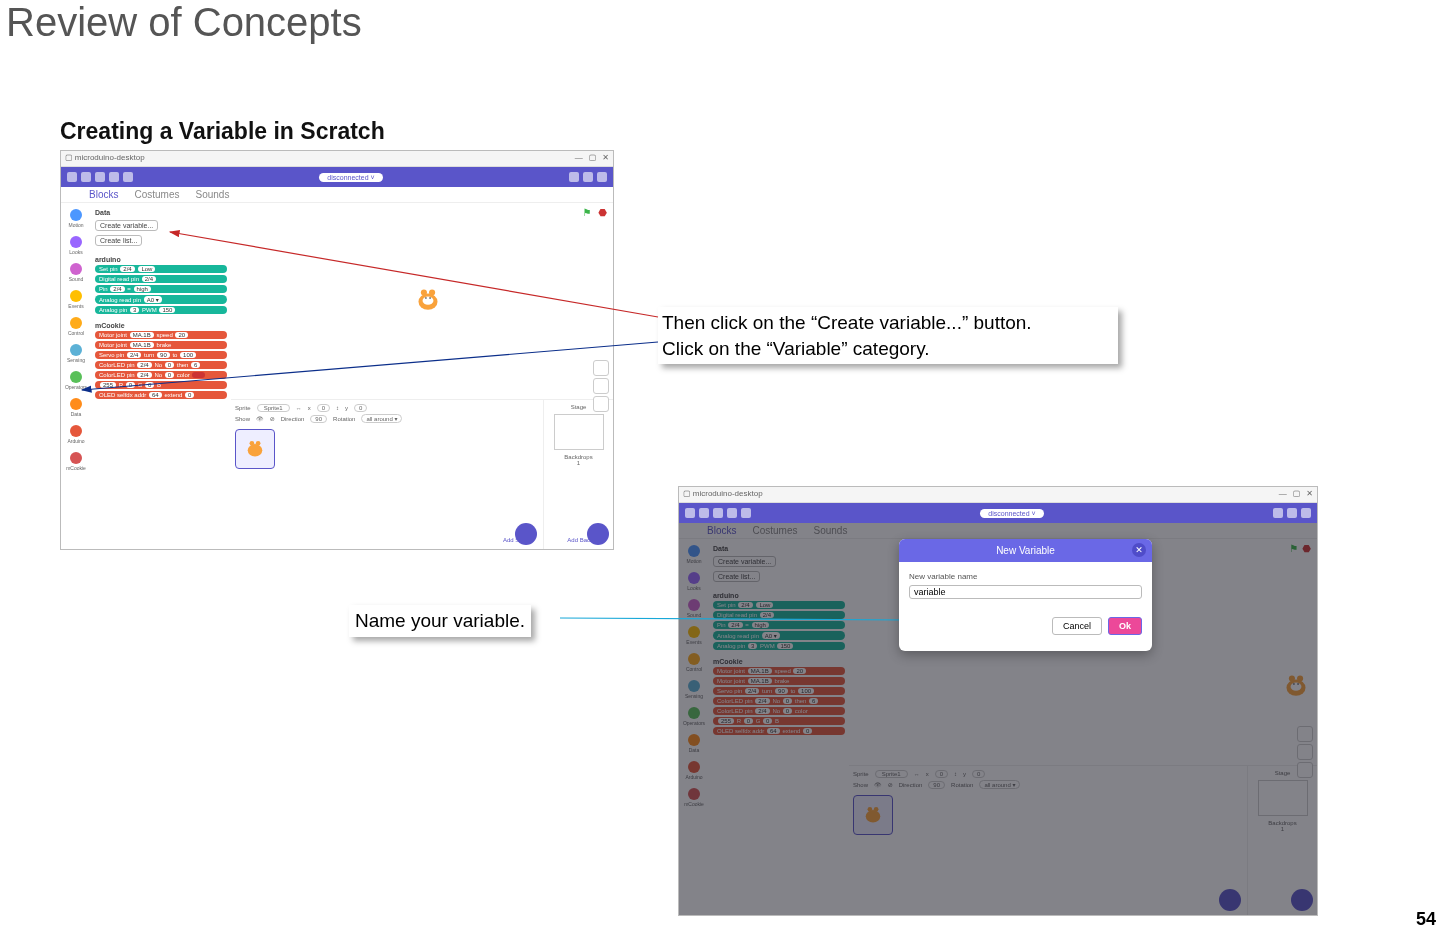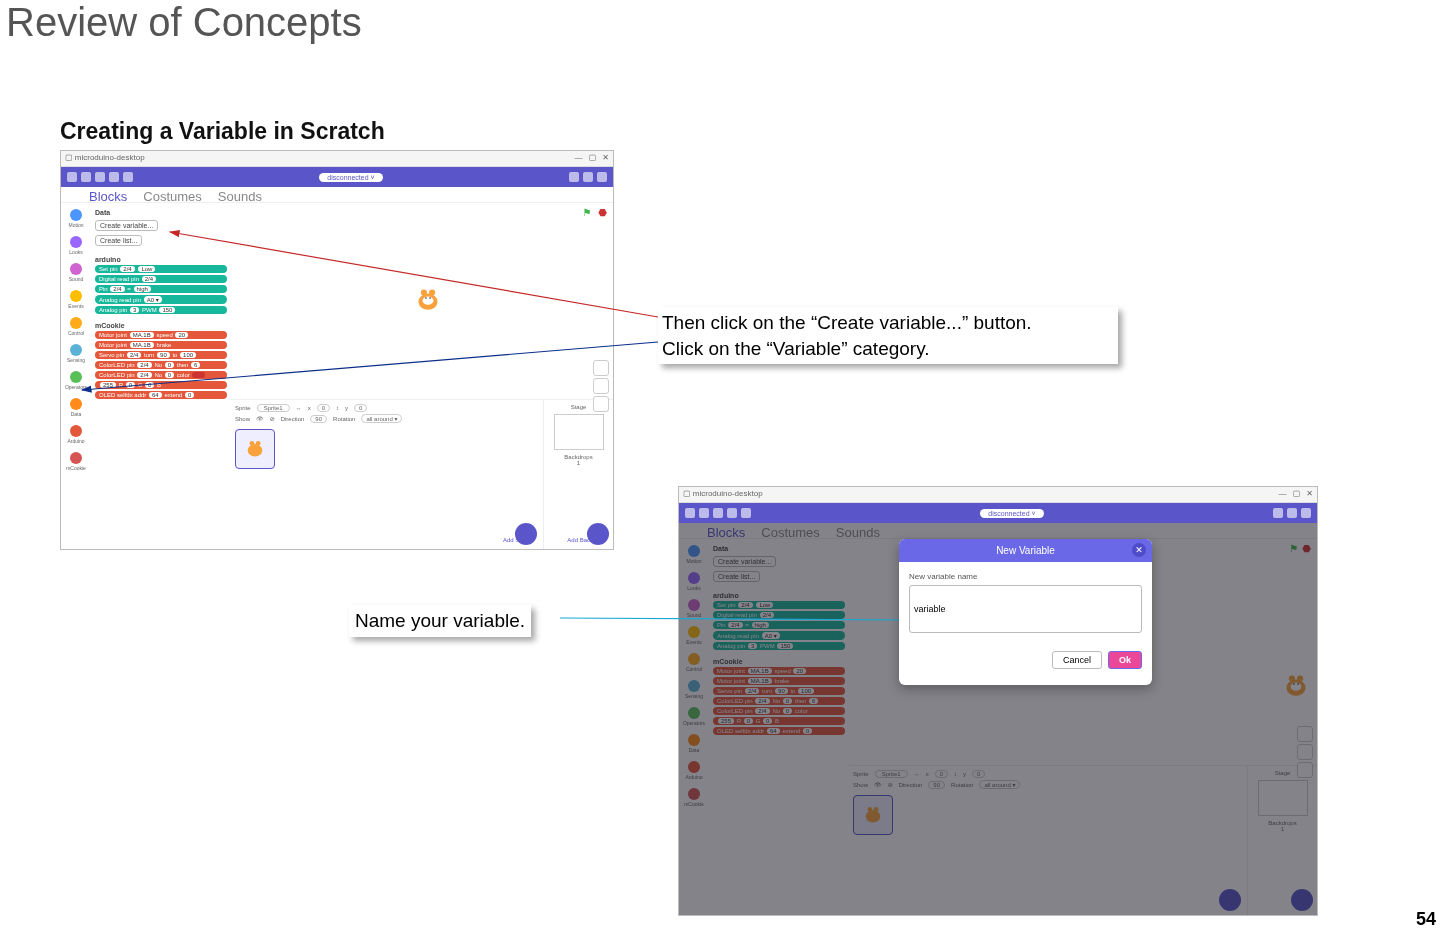--- a/index.html
+++ b/index.html
@@ -39,21 +39,21 @@
     width: 554px; height: 400px;
     border: 1px solid #bbb;
     background: #fff;
   }
   .win-title-bar { height: 16px; background:#f5f5f5; border-bottom:1px solid #ddd; font-size:8px; color:#666; padding:2px 4px; display:flex; justify-content:space-between; }
   .win-title-bar .right span{ margin-left:6px; }
   .app-toolbar { height: 20px; background:#5a55c9; display:flex; align-items:center; justify-content:space-between; padding:0 6px; }
   .app-toolbar .icons-left span { display:inline-block; width:10px; height:10px; margin-right:4px; background:#fff; opacity:.6; border-radius:2px;}
   .app-toolbar .disc { background:#fff; font-size:7px; color:#5a55c9; padding:1px 8px; border-radius:8px; }
   .app-toolbar .icons-right span { display:inline-block; width:10px; height:10px; margin-left:4px; background:#fff; opacity:.6; border-radius:2px;}
-  .tabs { height:16px; font-size:13px; color:#888; display:flex; gap:16px; padding:2px 28px; border-bottom:1px solid #eee;}
+  .tabs { height:16px; font-size:10px; color:#888; display:flex; gap:16px; padding:2px 28px; border-bottom:1px solid #eee;}
   .tabs .active{ color:#5a55c9; }
   .editor-body { display:flex; height: calc(100% - 52px); }
   .cat-col { width:30px; display:flex; flex-direction:column; align-items:center; gap:8px; padding-top:6px; }
   .cat { display:flex; flex-direction:column; align-items:center; font-size:5px; color:#666; gap:1px; }
   .cat .dot{ width:12px; height:12px; border-radius:50%; }
   .palette { width:140px; padding:4px; font-size:7px; color:#444; }
   .palette .heading{ font-weight:700; margin:2px 0;}
   .palette .btn-out{ border:1px solid #bbb; border-radius:3px; padding:1px 4px; margin:2px 0; display:inline-block; font-size:7px;}
   .block { border-radius:8px; padding:1px 4px; color:#fff; font-size:6px; margin:2px 0; white-space:nowrap;}
   .block.teal{ background:#17b79b;}
@@ -87,21 +87,21 @@
   }
   .ss2 .dim { position:absolute; inset:36px 0 0 0; background:rgba(30,30,40,.55); pointer-events:none; }
   .modal {
     position:absolute; left:220px; top:52px; width:253px;
     background:#fff; border-radius:6px; box-shadow:0 4px 12px rgba(0,0,0,.3);
     z-index:5;
   }
   .modal-head{ background:#6a68e6; color:#fff; font-size:10px; text-align:center; padding:6px; border-radius:6px 6px 0 0; position:relative;}
   .modal-head .x{ position:absolute; right:6px; top:4px; width:14px; height:14px; background:#4f4cc9; border-radius:50%; color:#fff; font-size:9px; line-height:14px; text-align:center;}
   .modal-body{ padding:10px; font-size:8px; color:#555;}
-  .modal-body input{ width:100%; border:1px solid #bbb; border-radius:3px; padding:18px 4px; font-size:9px; margin-top:4px;}
+  .modal-body input{ width:100%; border:1px solid #bbb; border-radius:3px; padding:1px 4px; font-size:9px; margin-top:4px;}
   .modal-foot{ display:flex; justify-content:flex-end; gap:6px; padding:8px 10px 16px;}
   .modal-foot button{ font-size:9px; padding:3px 10px; border-radius:3px; border:1px solid #bbb; background:#fff;}
   .modal-foot button.ok{ background:#ec4899; color:#fff; border-color:#6a68e6;font-weight:bold;}
   .ss2 .stage-area .cat-sprite{ left:430px; top:130px; }
 
   
   .callout {
     position:absolute;
     background:#fff;
     color:#000;

